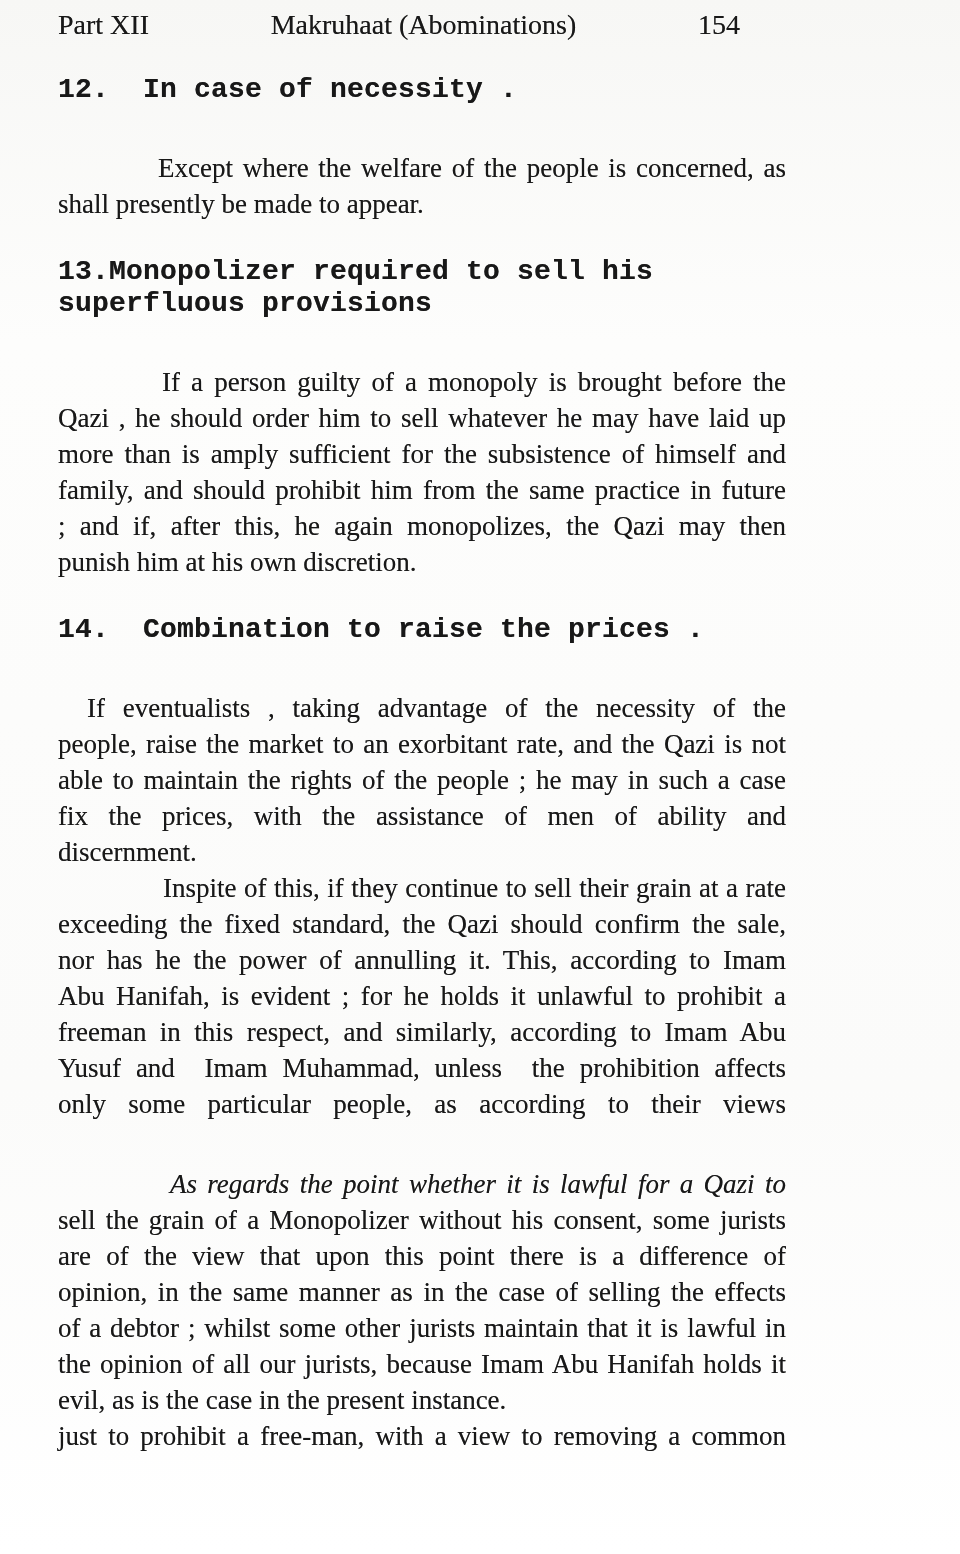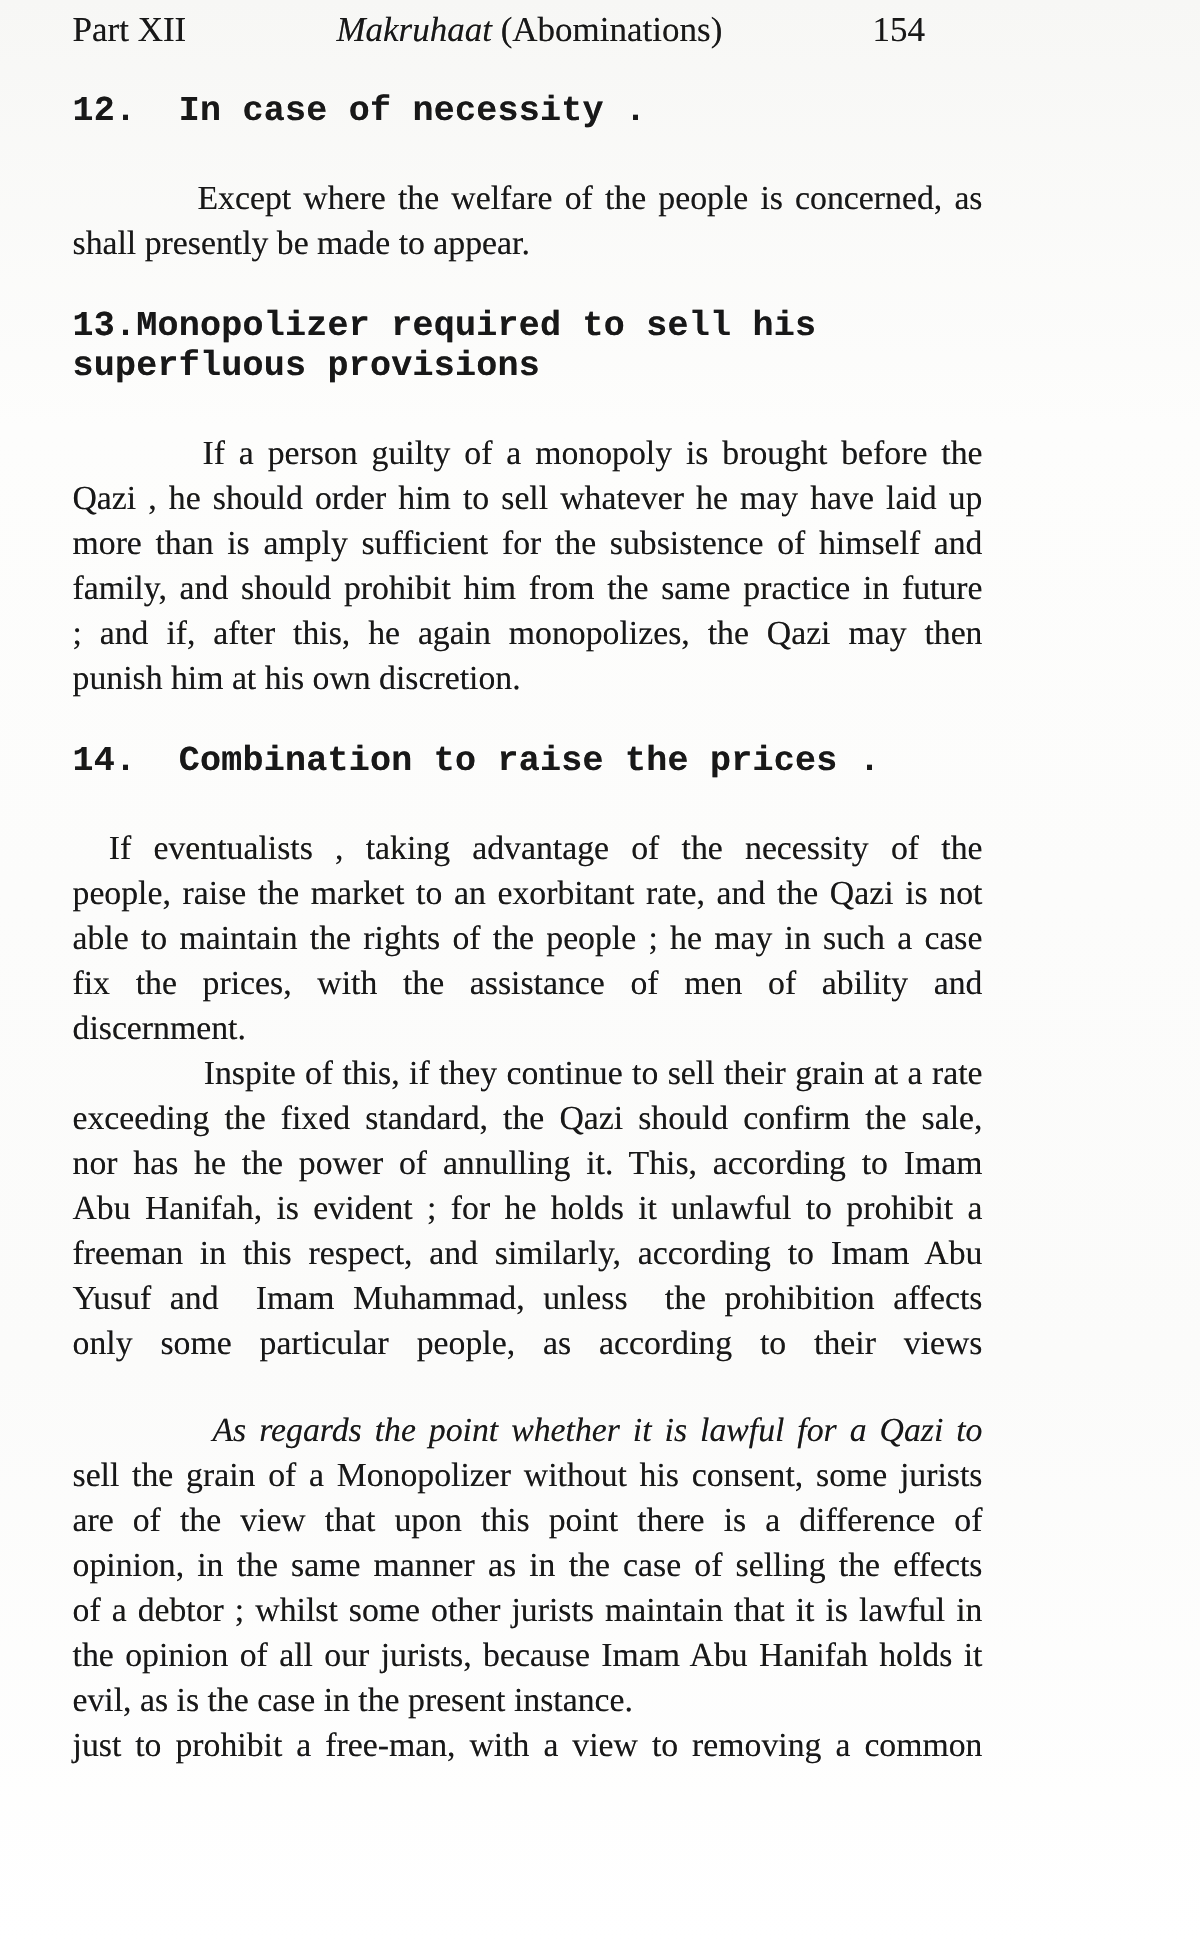--- a/index.html
+++ b/index.html
@@ -19,32 +19,32 @@
   }
   .header {
     display: flex;
     align-items: baseline;
     font-size: 28px;
     line-height: 30px;
     white-space: pre;
   }
   .h-left  { flex: 0 0 auto; }
   .h-center{ flex: 1 1 auto; text-align: center; }
-  .h-center .ital { font-style: italic; }
+  .h-center .ital { }
   .h-right { flex: 0 0 auto; padding-right: 46px; }
   .heading {
     font-size: 28px;
     font-weight: bold;
     line-height: 32px;
     margin: 34px 0 0 0;
     white-space: pre-wrap;
     letter-spacing: 0.2px;
     font-family: Liberation Mono, monospace;
   }
-  .para { margin: 34px 0 0 0; }
+  .para { margin: 44px 0 0 0; }
   .para.flush { margin-top: 0; }
   .line {
     font-size: 27px;
     line-height: 36px;
     text-align: justify;
     text-align-last: justify;
     text-shadow: 0 0 0.5px rgba(20,20,20,0.55);
   }
   .line.last {
     text-align: left;

